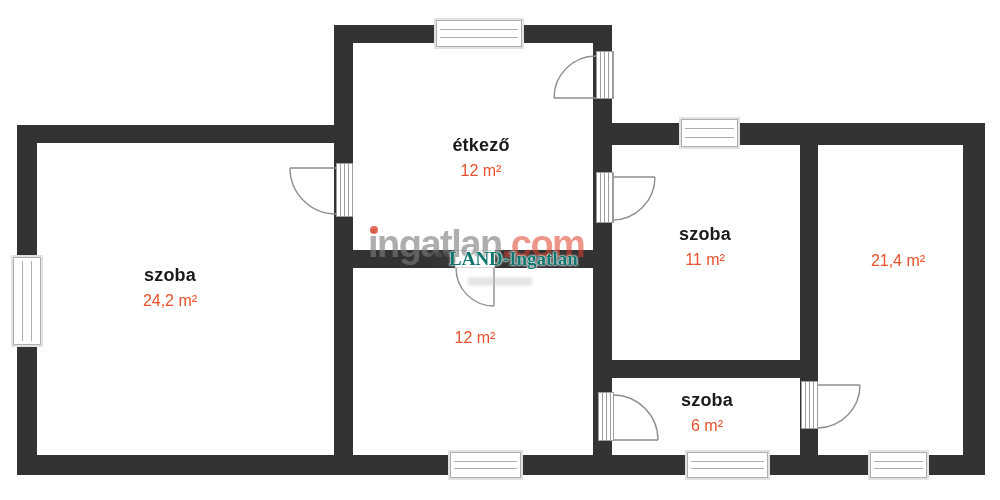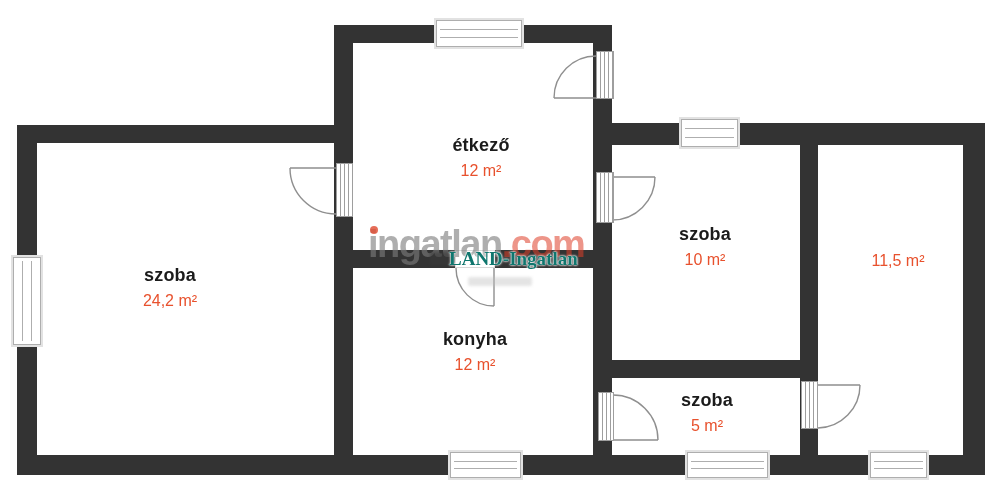--- a/index.html
+++ b/index.html
@@ -90,33 +90,32 @@
 
   <div class="room-label" id="label-szoba-left">
     <div class="room-name">szoba</div>
     <div class="room-area">24,2 m²</div>
   </div>
   <div class="room-label" id="label-etkezo">
     <div class="room-name">étkező</div>
     <div class="room-area">12 m²</div>
   </div>
   <div class="room-label" id="label-konyha">
-    <div class="room-name">konyha</div>
     <div class="room-area">12 m²</div>
   </div>
   <div class="room-label" id="label-szoba-right">
     <div class="room-name">szoba</div>
-    <div class="room-area">10 m²</div>
+    <div class="room-area">11 m²</div>
   </div>
   <div class="room-label" id="label-kamra">
     <div class="room-name">szoba</div>
-    <div class="room-area">5 m²</div>
+    <div class="room-area">6 m²</div>
   </div>
   <div class="room-label" id="label-furdoszoba">
-    <div class="room-area">11,5 m²</div>
+    <div class="room-area">21,4 m²</div>
   </div>
 
   <div class="wm-brand"><span class="gray">ingatlan</span><span class="red">.com</span></div>
   <div class="wm-brand-dot"></div>
   <div class="wm-agency-mark"></div>
   <div class="wm-agency">LAND-Ingatlan</div>
   <div class="wm-faint"></div>
 
 </div>
 

